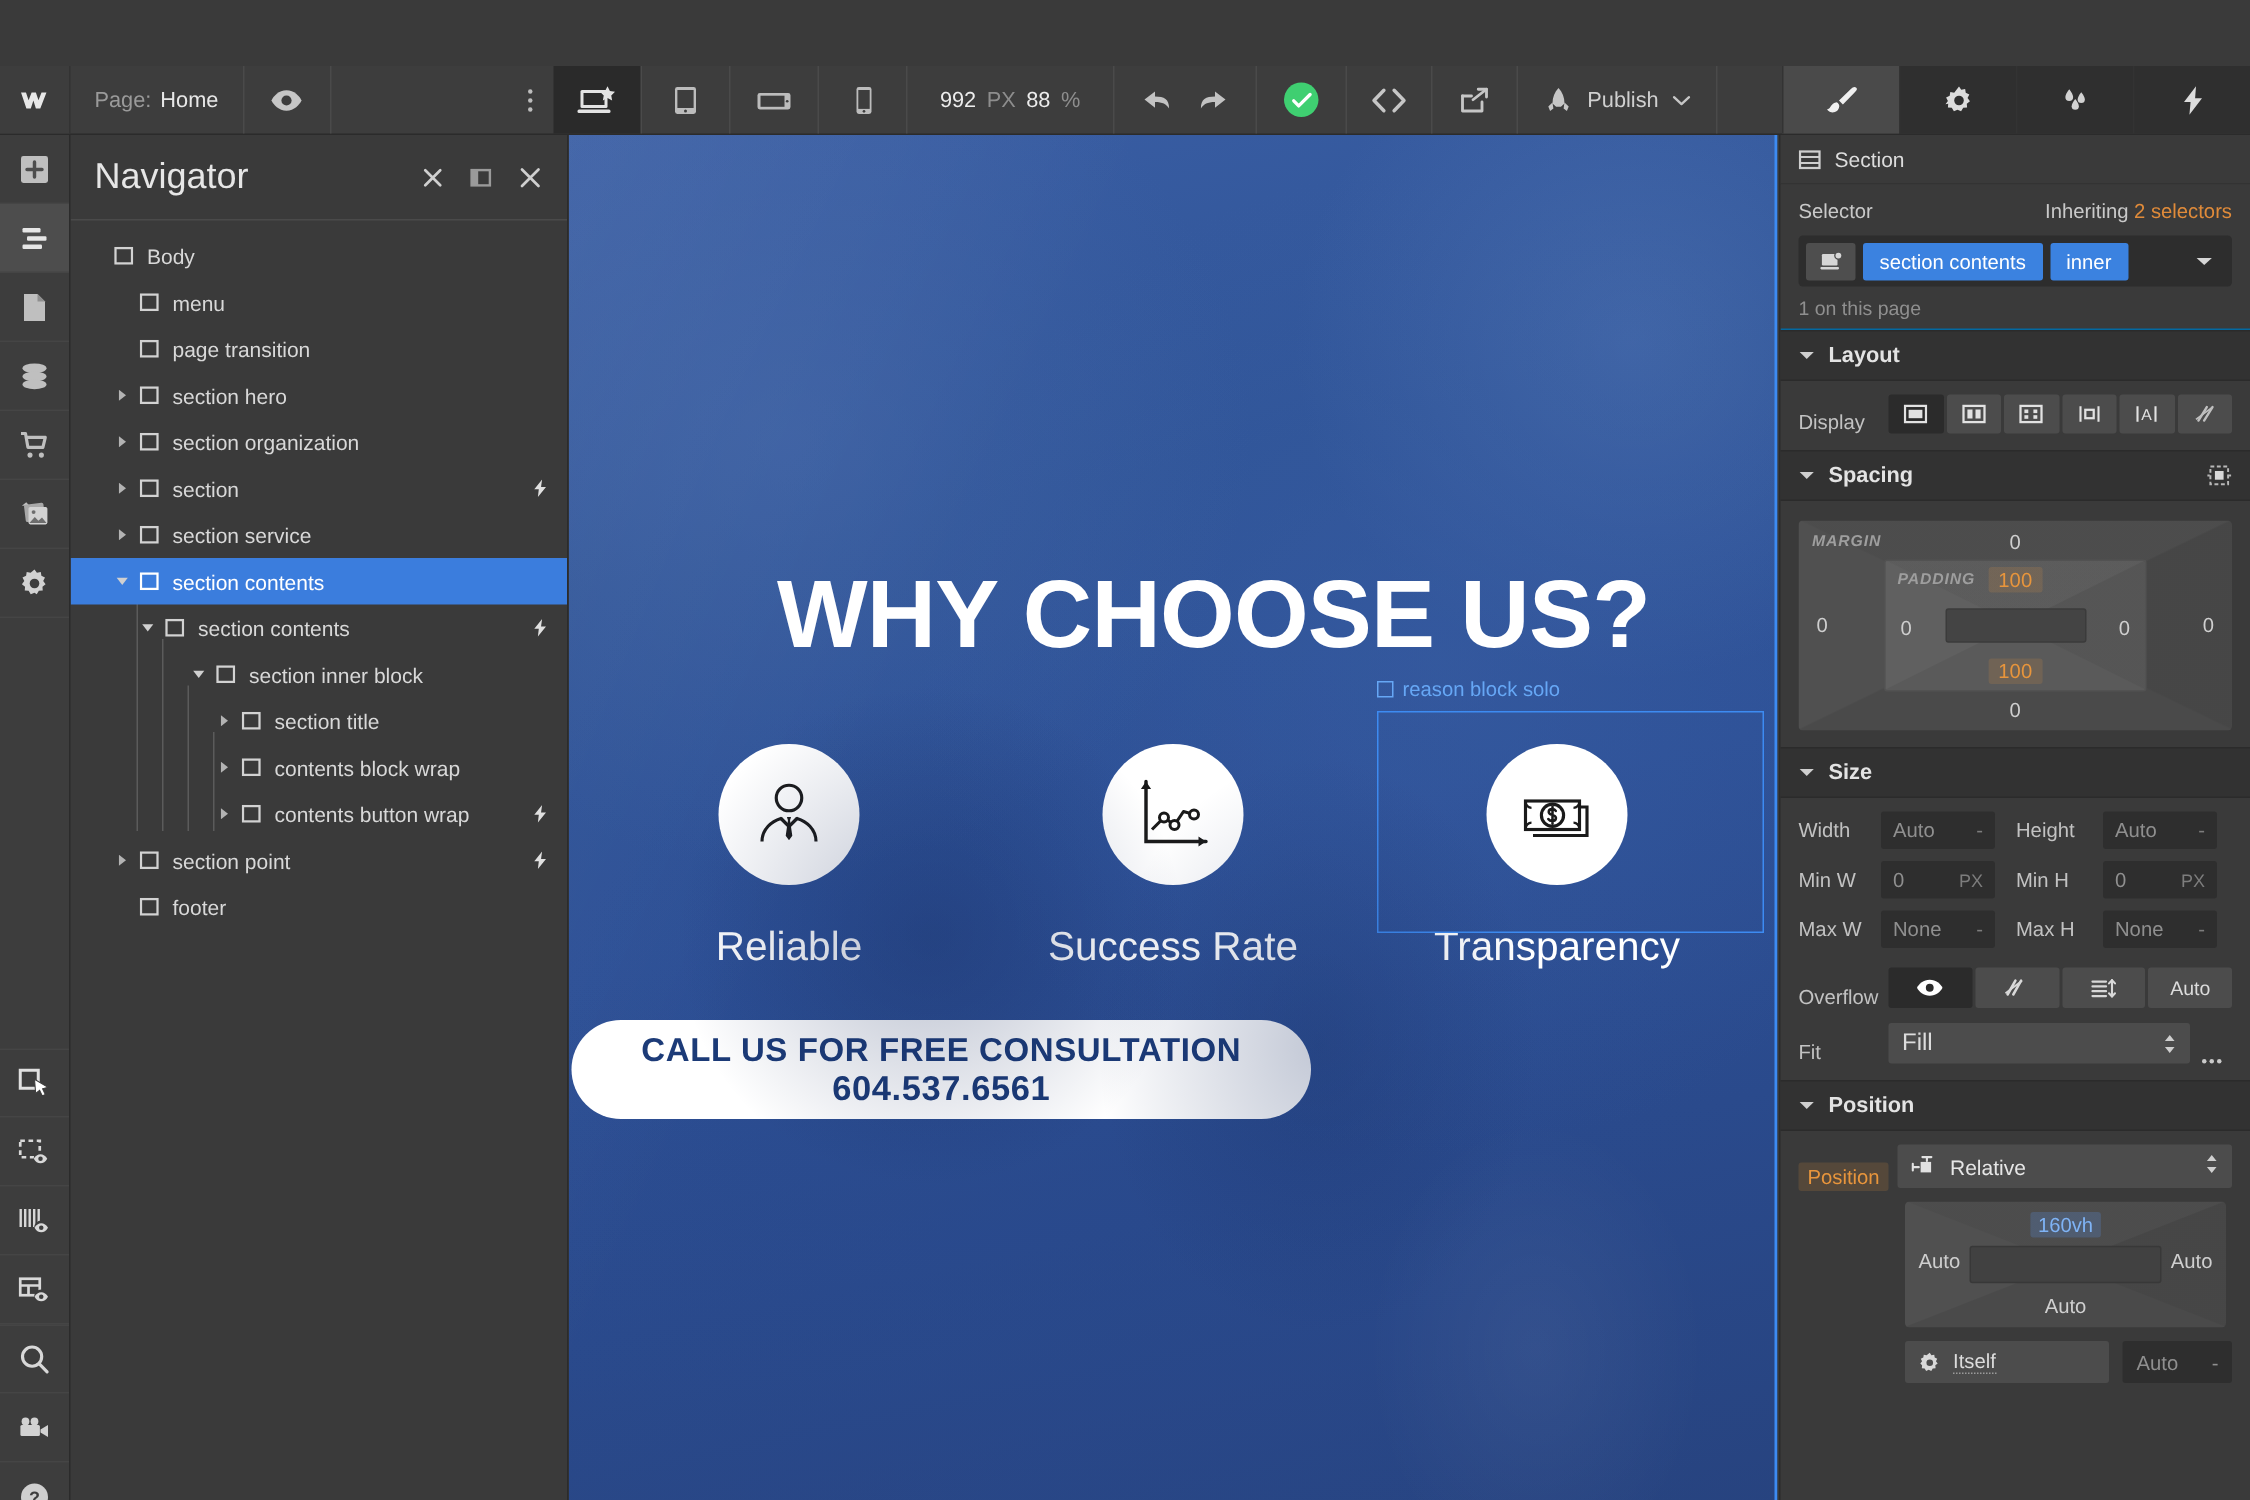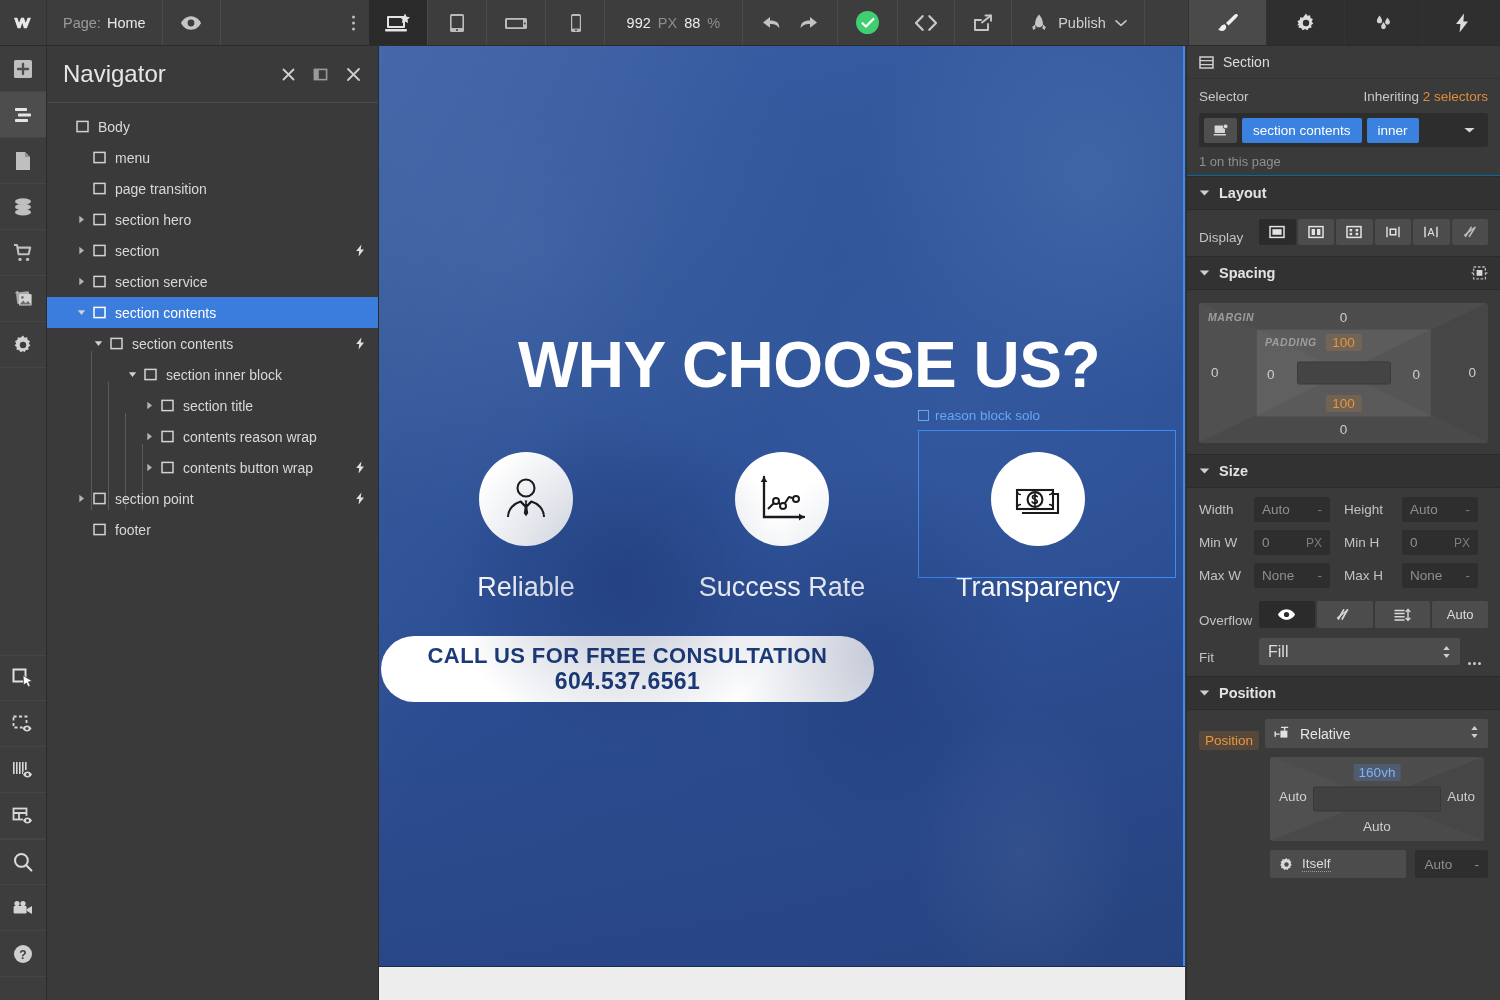--- a/index.html
+++ b/index.html
@@ -2,21 +2,21 @@
 <html><head>
 <meta charset="utf-8">
 <style>
   * { box-sizing: border-box; margin:0; padding:0; }
   html,body { width:1500px; height:1000px; overflow:hidden; }
   body {
     font-family: "Liberation Sans", sans-serif;
     background:#3a3a3a; color:#d6d6d6;
     -webkit-font-smoothing:antialiased;
   }
-  .app { position:relative; width:1500px; height:872px; }
+  .app { position:relative; width:1500px; height:872px;margin-top:44px; }
 
   
   .topbar {
     position:absolute; left:0; top:0; width:1500px; height:46px;
     background:#3d3d3d; display:flex; align-items:stretch;
     border-bottom:1px solid #2b2b2b; z-index:40;
   }
   .tb-logo {
     width:47px; display:flex; align-items:center; justify-content:center;
     background:#3d3d3d; border-right:1px solid #333;
@@ -671,20 +671,33 @@
           <span class="caret">
             <svg width="9" height="9" viewBox="0 0 9 9">
               <path d="M2.3 0.8v7.4L7 4.5z" fill="#b3b3b3"></path>
             </svg>
           </span>
           <span class="nicon">
             <svg width="13" height="13" viewBox="0 0 13 13">
               <rect x="1" y="1.4" width="11" height="10.2" stroke="#d2d2d2" stroke-width="1.5" fill="none"></rect>
             </svg>
           </span>
+          <span class="nlabel">section organization</span>
+        </div>
+        <div class="nrow" style="padding-left: 29px;">
+          <span class="caret">
+            <svg width="9" height="9" viewBox="0 0 9 9">
+              <path d="M2.3 0.8v7.4L7 4.5z" fill="#b3b3b3"></path>
+            </svg>
+          </span>
+          <span class="nicon">
+            <svg width="13" height="13" viewBox="0 0 13 13">
+              <rect x="1" y="1.4" width="11" height="10.2" stroke="#d2d2d2" stroke-width="1.5" fill="none"></rect>
+            </svg>
+          </span>
           <span class="nlabel">section</span>
           <span class="bolt">
             <svg width="12" height="13" viewBox="0 0 12 13">
               <path d="M7.4 0.6L2.2 7.1h3l-.6 5.3L10 5.6H6.7z" fill="#e0e0e0"></path>
             </svg>
           </span>
         </div>
         <div class="nrow" style="padding-left: 29px;">
           <span class="caret">
             <svg width="9" height="9" viewBox="0 0 9 9">
@@ -759,21 +772,21 @@
           <span class="caret">
             <svg width="9" height="9" viewBox="0 0 9 9">
               <path d="M2.3 0.8v7.4L7 4.5z" fill="#b3b3b3"></path>
             </svg>
           </span>
           <span class="nicon">
             <svg width="13" height="13" viewBox="0 0 13 13">
               <rect x="1" y="1.4" width="11" height="10.2" stroke="#d2d2d2" stroke-width="1.5" fill="none"></rect>
             </svg>
           </span>
-          <span class="nlabel">contents reason wrap</span>
+          <span class="nlabel">contents block wrap</span>
         </div>
         <div class="nrow" style="padding-left: 97px;">
           <span class="caret">
             <svg width="9" height="9" viewBox="0 0 9 9">
               <path d="M2.3 0.8v7.4L7 4.5z" fill="#b3b3b3"></path>
             </svg>
           </span>
           <span class="nicon">
             <svg width="13" height="13" viewBox="0 0 13 13">
               <rect x="1" y="1.4" width="11" height="10.2" stroke="#d2d2d2" stroke-width="1.5" fill="none"></rect>

